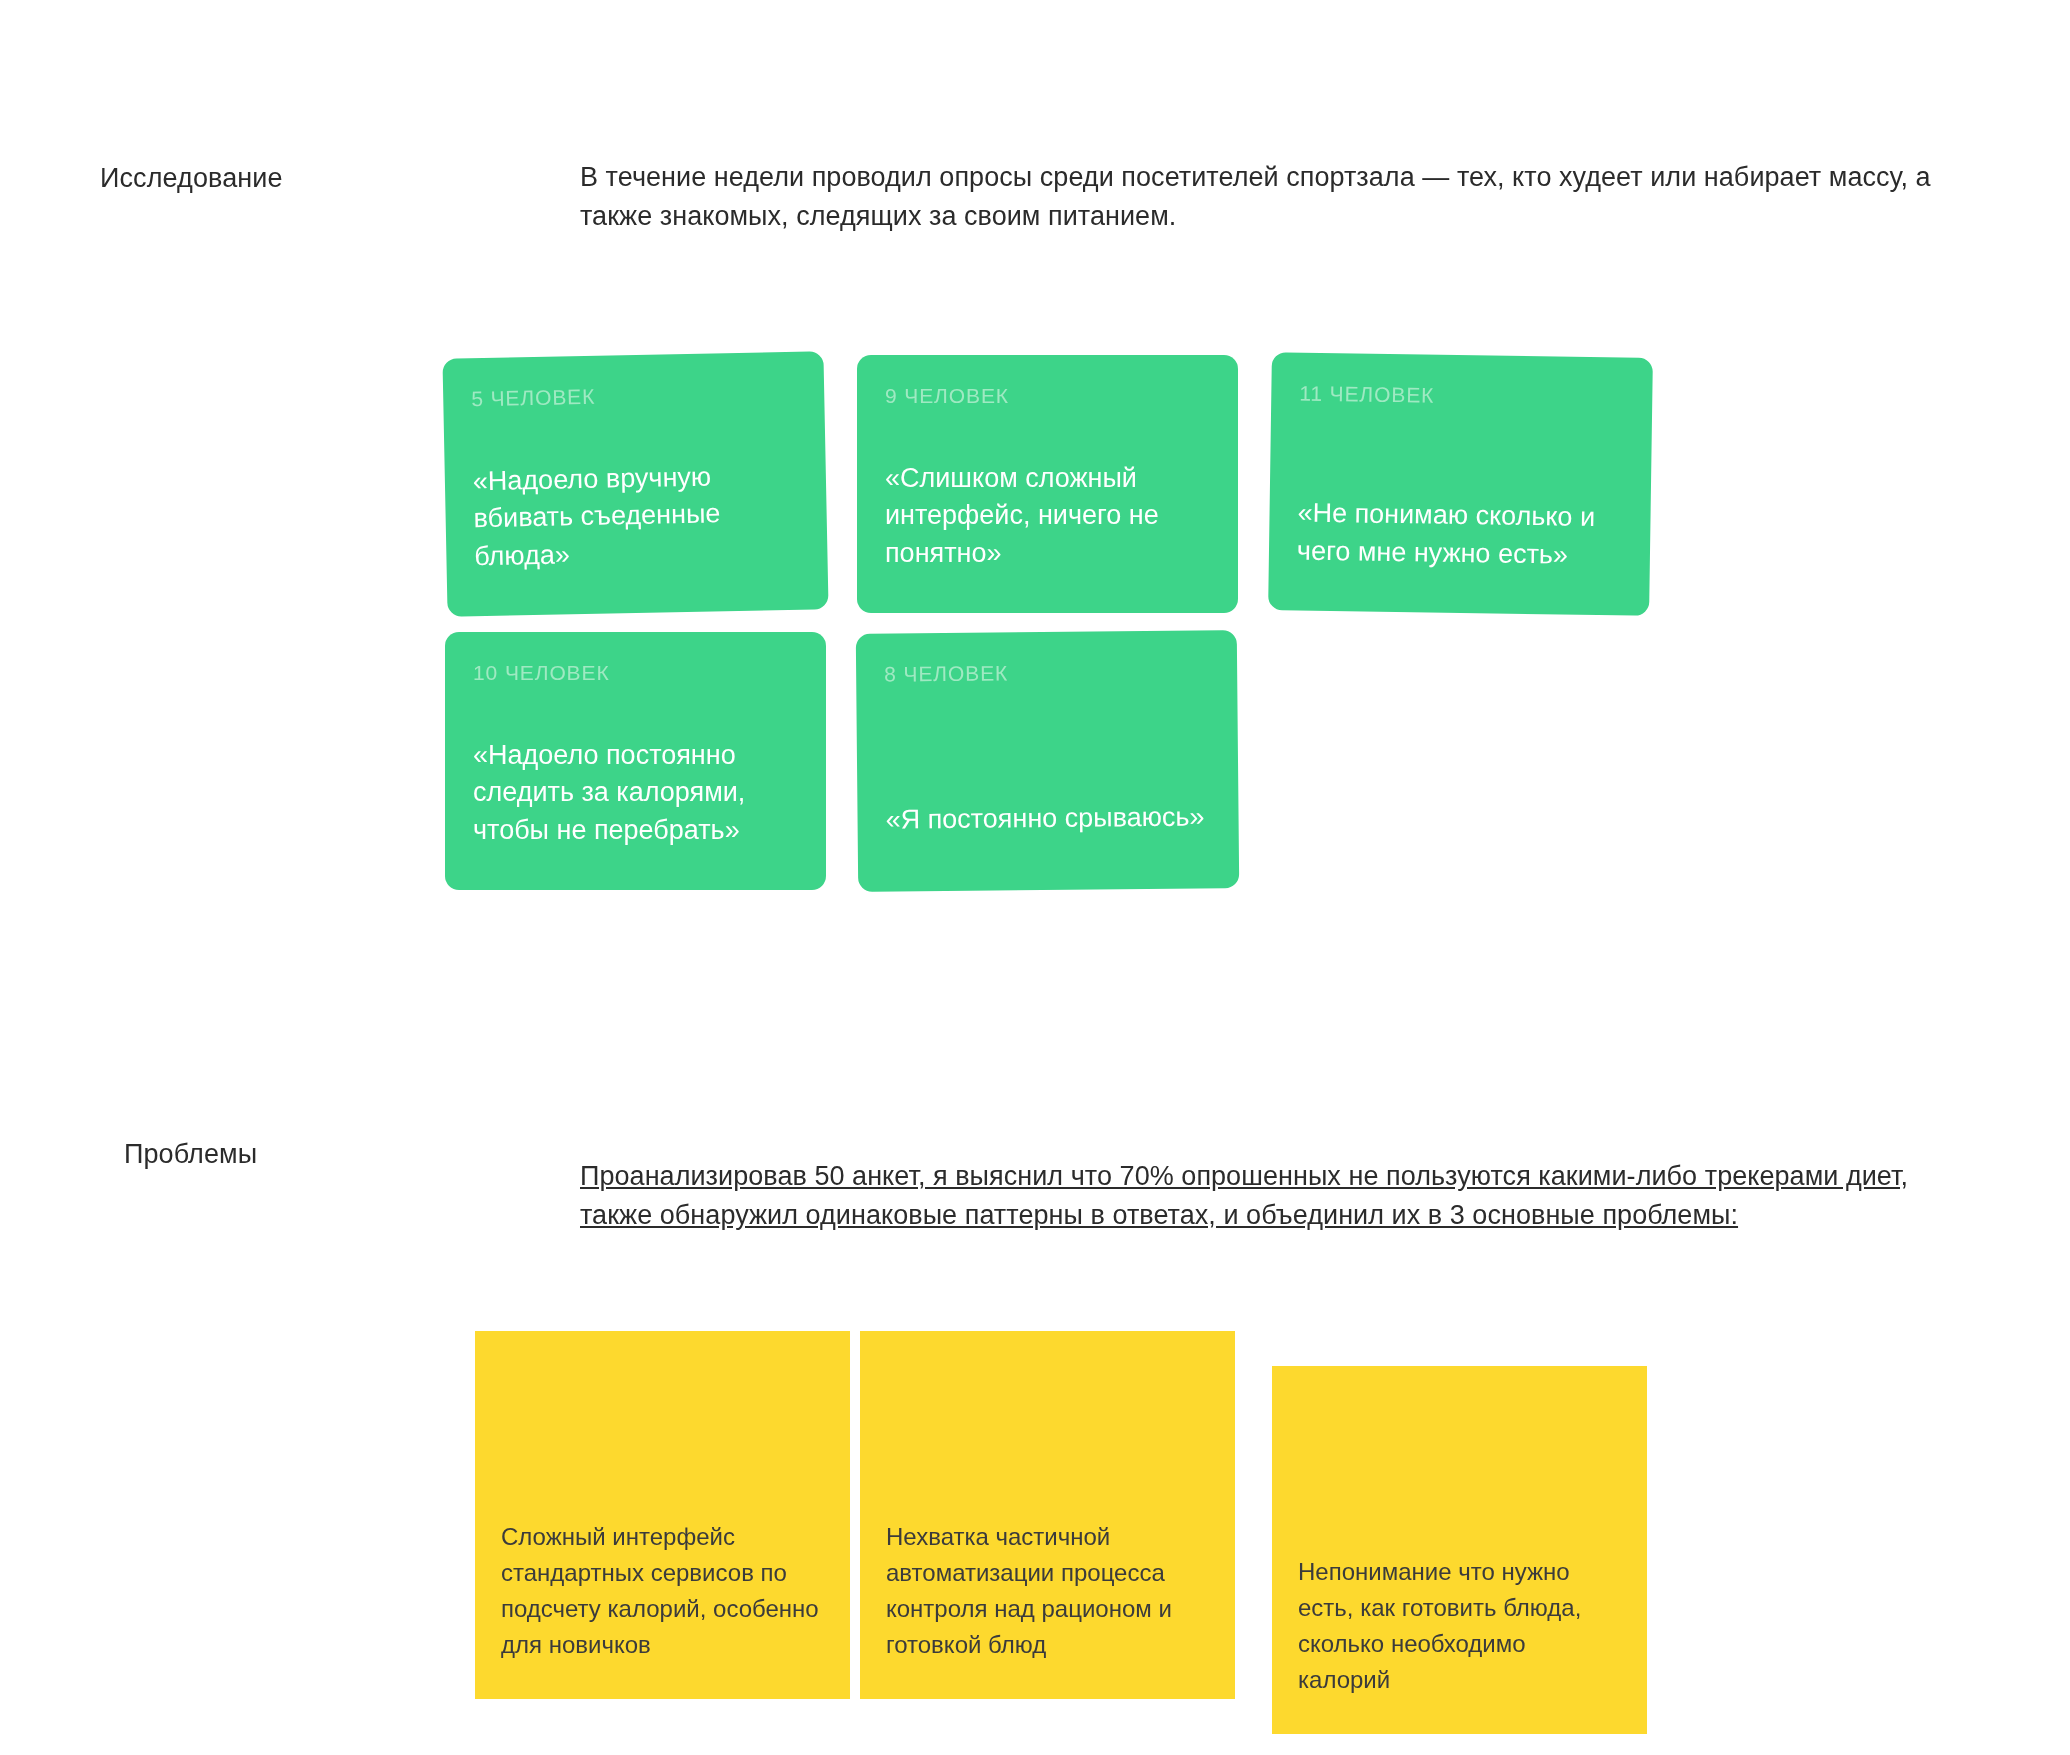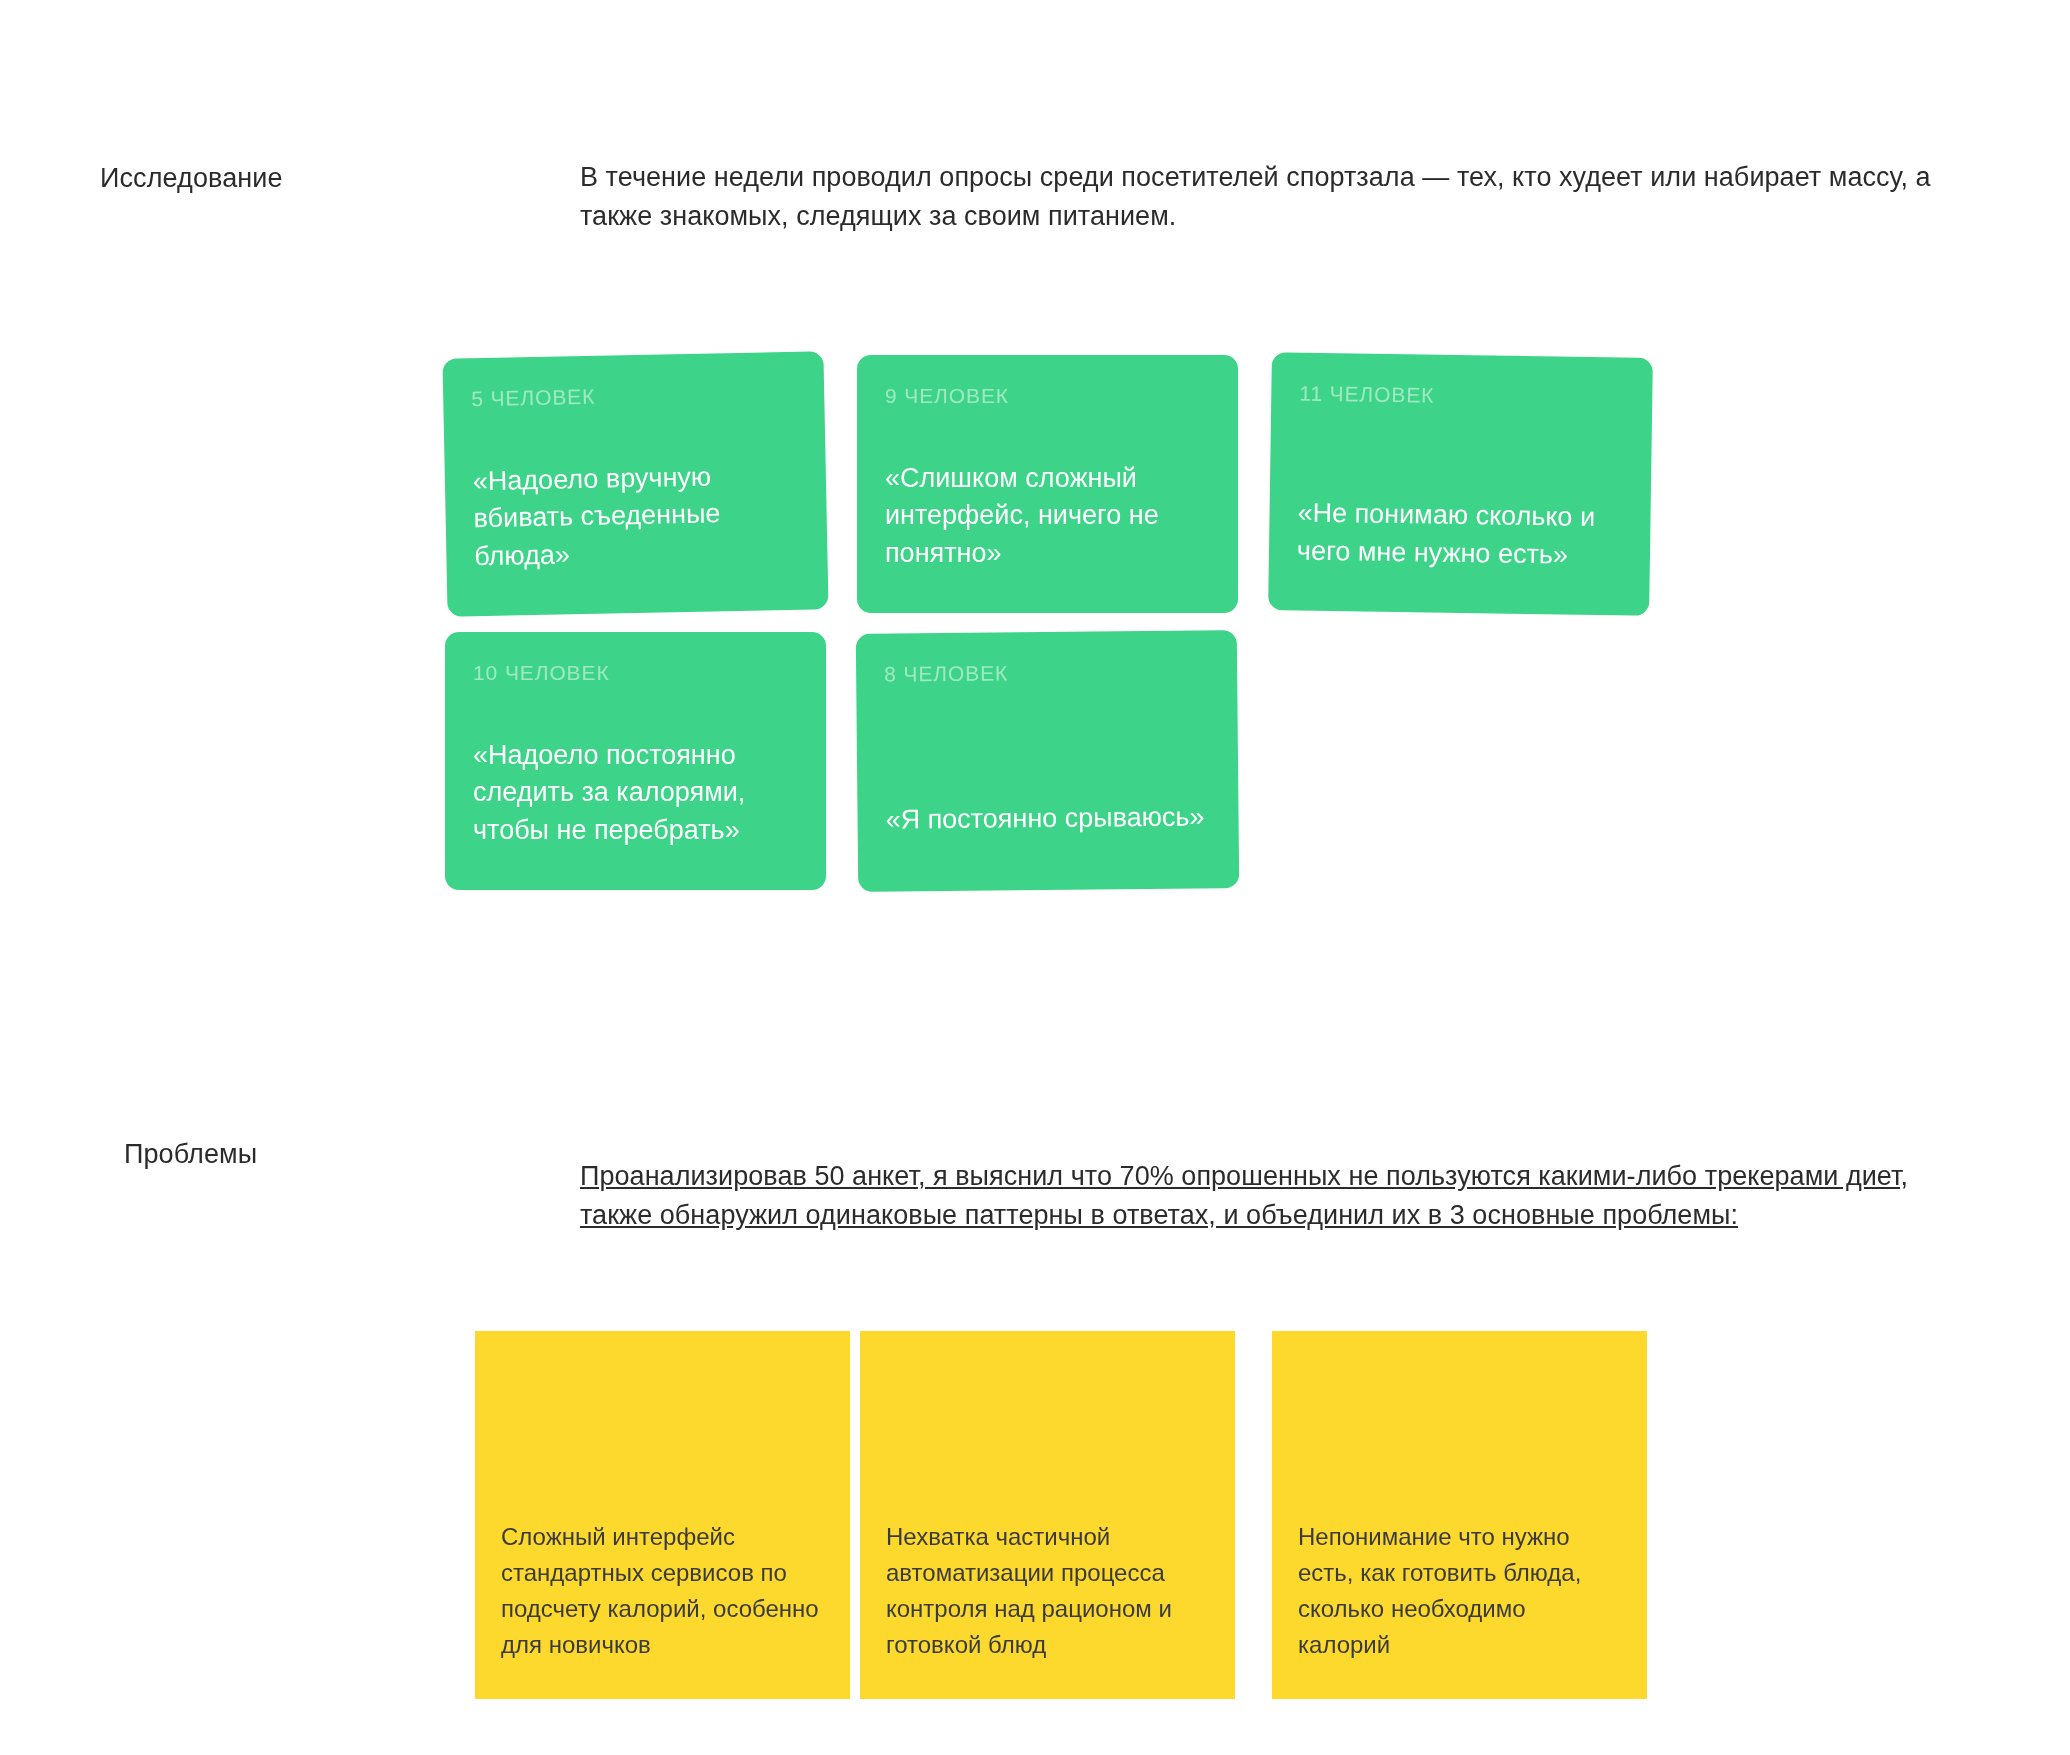--- a/index.html
+++ b/index.html
@@ -111,21 +111,21 @@
     height: 368px;
     background: #FDD92E;
     box-sizing: border-box;
     padding: 0 26px 36px 26px;
     display: flex;
     flex-direction: column;
     justify-content: flex-end;
   }
   .pcol-0 { left: 16px; margin-left: 11px; }
   .pcol-1 { left: 412px; }
-  .pcol-2 { left: 824px; }
+  .pcol-2 { left: 824px; margin-top: 35px; }
 
   .pcard-text {
     font-size: 24px;
     line-height: 1.5;
     color: #3b3b3b;
   }
 </style>
 </head>
 <body>
 

